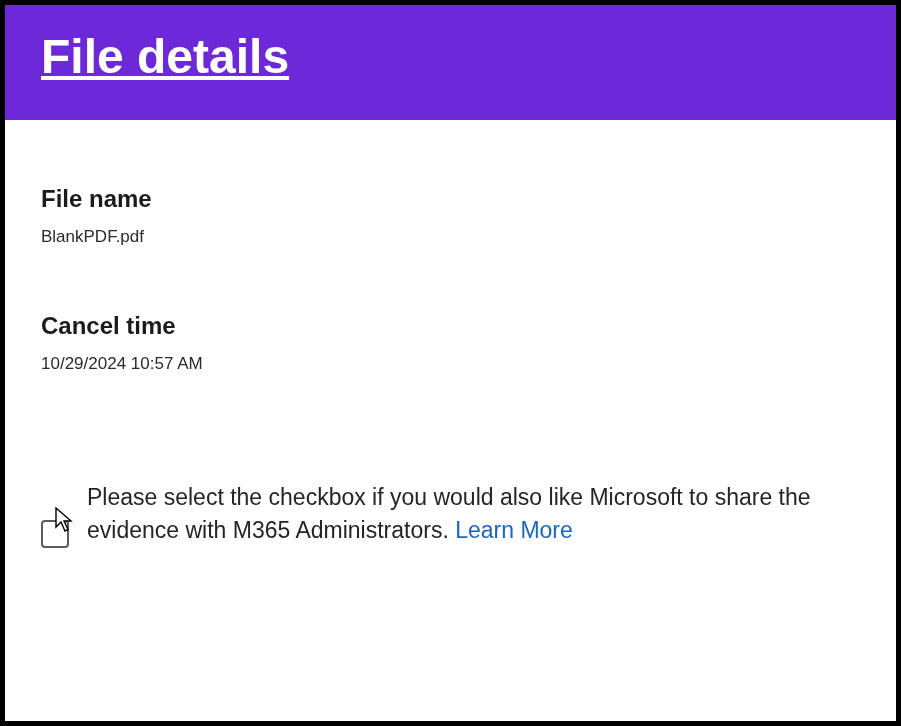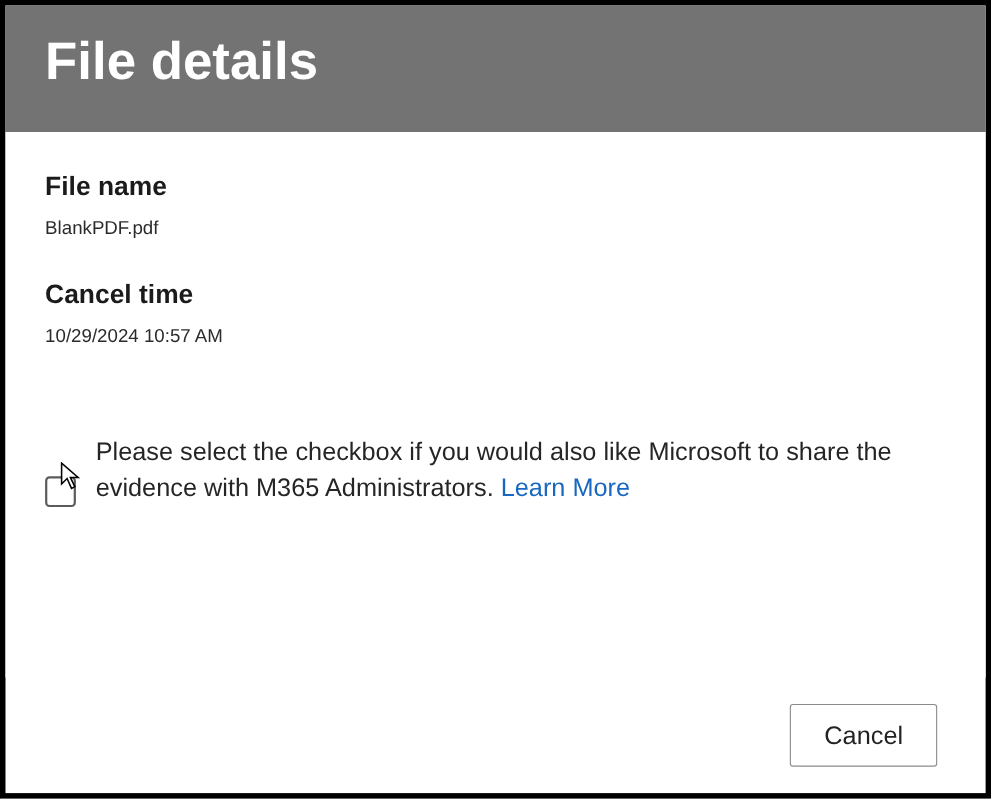--- a/index.html
+++ b/index.html
@@ -15,37 +15,39 @@
       padding: 5px;
     }
     .dialog {
       width: 100%;
       height: 100%;
       background: #fff;
       display: flex;
       flex-direction: column;
     }
     .header {
-      background: #737373;
+      background: #6d28d9;
       color: #fff;
       padding: 24px 36px 36px 36px;
+      text-decoration: underline;
     }
     .header-title {
       font-size: 48px;
       font-weight: 600;
     }
     .content {
       background: #fff;
       padding: 36px 36px 20px 36px;
       flex: 1;
       display: flex;
       flex-direction: column;
     }
     .field-group {
       margin-bottom: 36px;
+      margin-top: 29px;
     }
     .field-label {
       font-size: 24px;
       font-weight: 600;
       color: #1b1b1b;
       margin-bottom: 14px;
     }
     .field-value {
       font-size: 17px;
       color: #2b2b2b;
@@ -130,16 +132,13 @@
       <div class="consent-text">
         <span>Please select the checkbox if you would also like Microsoft to share the evidence with M365 Administrators. </span><a class="learn-more">Learn More</a>
       </div>
       <svg class="cursor-icon" viewBox="0 0 20 28">
         <path d="M1 1 L1 20 L6 15 L10 24 L13 22.5 L9 14 L16 14 Z" fill="#fff" stroke="#000" stroke-width="1.4"></path>
       </svg>
     </div>
 
   </div>
 
-  <div class="footer">
-    <button class="cancel-button">Cancel</button>
-  </div>
 </div>
 
 </body></html>

